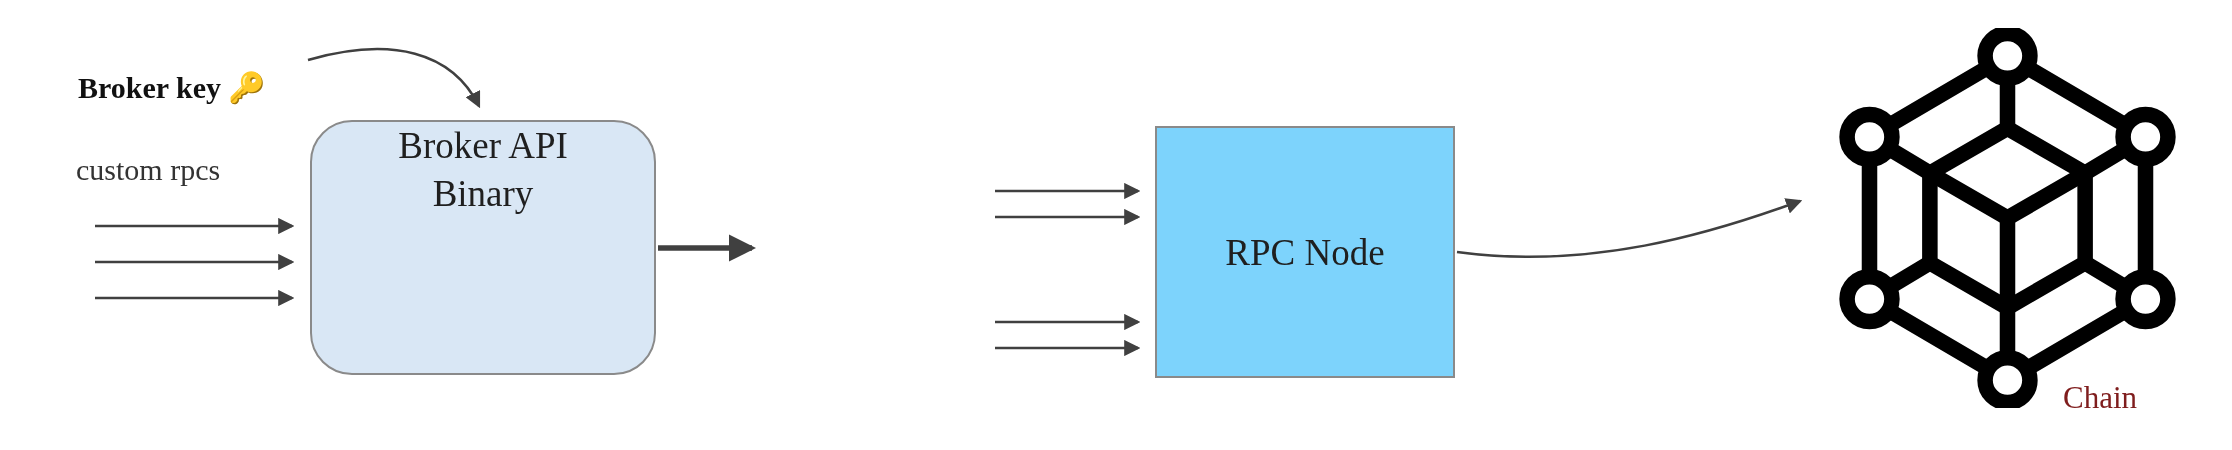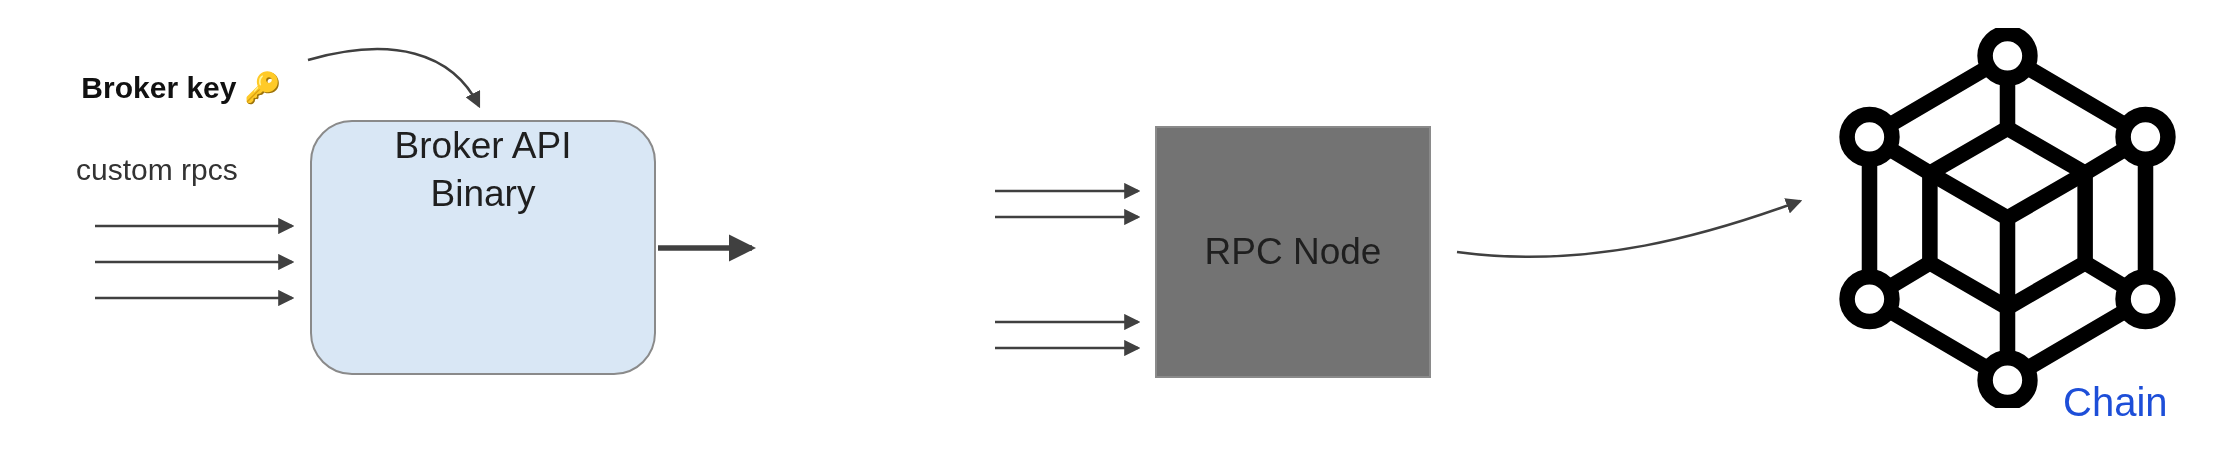--- a/index.html
+++ b/index.html
@@ -1,21 +1,21 @@
 <!DOCTYPE html>
 <html><head>
 <meta charset="utf-8">
 <style>
   html,body{margin:0;padding:0;background:#ffffff;}
   #canvas{
     position:relative;
     width:2232px;
     height:450px;
     background:#ffffff;
-    font-family:Liberation Sans, sans-serif;
+    font-family:Liberation Serif, serif;
     overflow:hidden;
   }
   .abs{position:absolute;}
   .label{
     color:#333333;
     font-size:30px;
     white-space:pre;
   }
   .label-bold{
     color:#111111;
@@ -36,37 +36,37 @@
   }
   #broker-box .box-text{
     font-size:37px;
     color:#1f1f1f;
     text-align:center;
     line-height:1.3;
     max-width:240px;
   }
   #rpc-box{
     left:1155px; top:126px;
-    width:276px; height:252px;
-    background:#737373;
+    width:300px; height:252px;
+    background:#7dd3fc;
     border:2px solid #8a8a8a;
     display:flex;
     align-items:center;
     justify-content:center;
     box-sizing:border-box;
   }
   #rpc-box .box-text{
     font-size:37px;
     color:#1f1f1f;
     text-align:center;
   }
   #chain-label{
     left:2063px; top:380px;
-    font-size:40px;
-    color:#1d4ed8;
+    font-size:31px;
+    color:#7f1d1d;
   }
   svg{display:block;}
   #arrow-layer{
     position:absolute;
     left:0; top:0;
     pointer-events:none;
   }
 </style>
 </head>
 <body>

